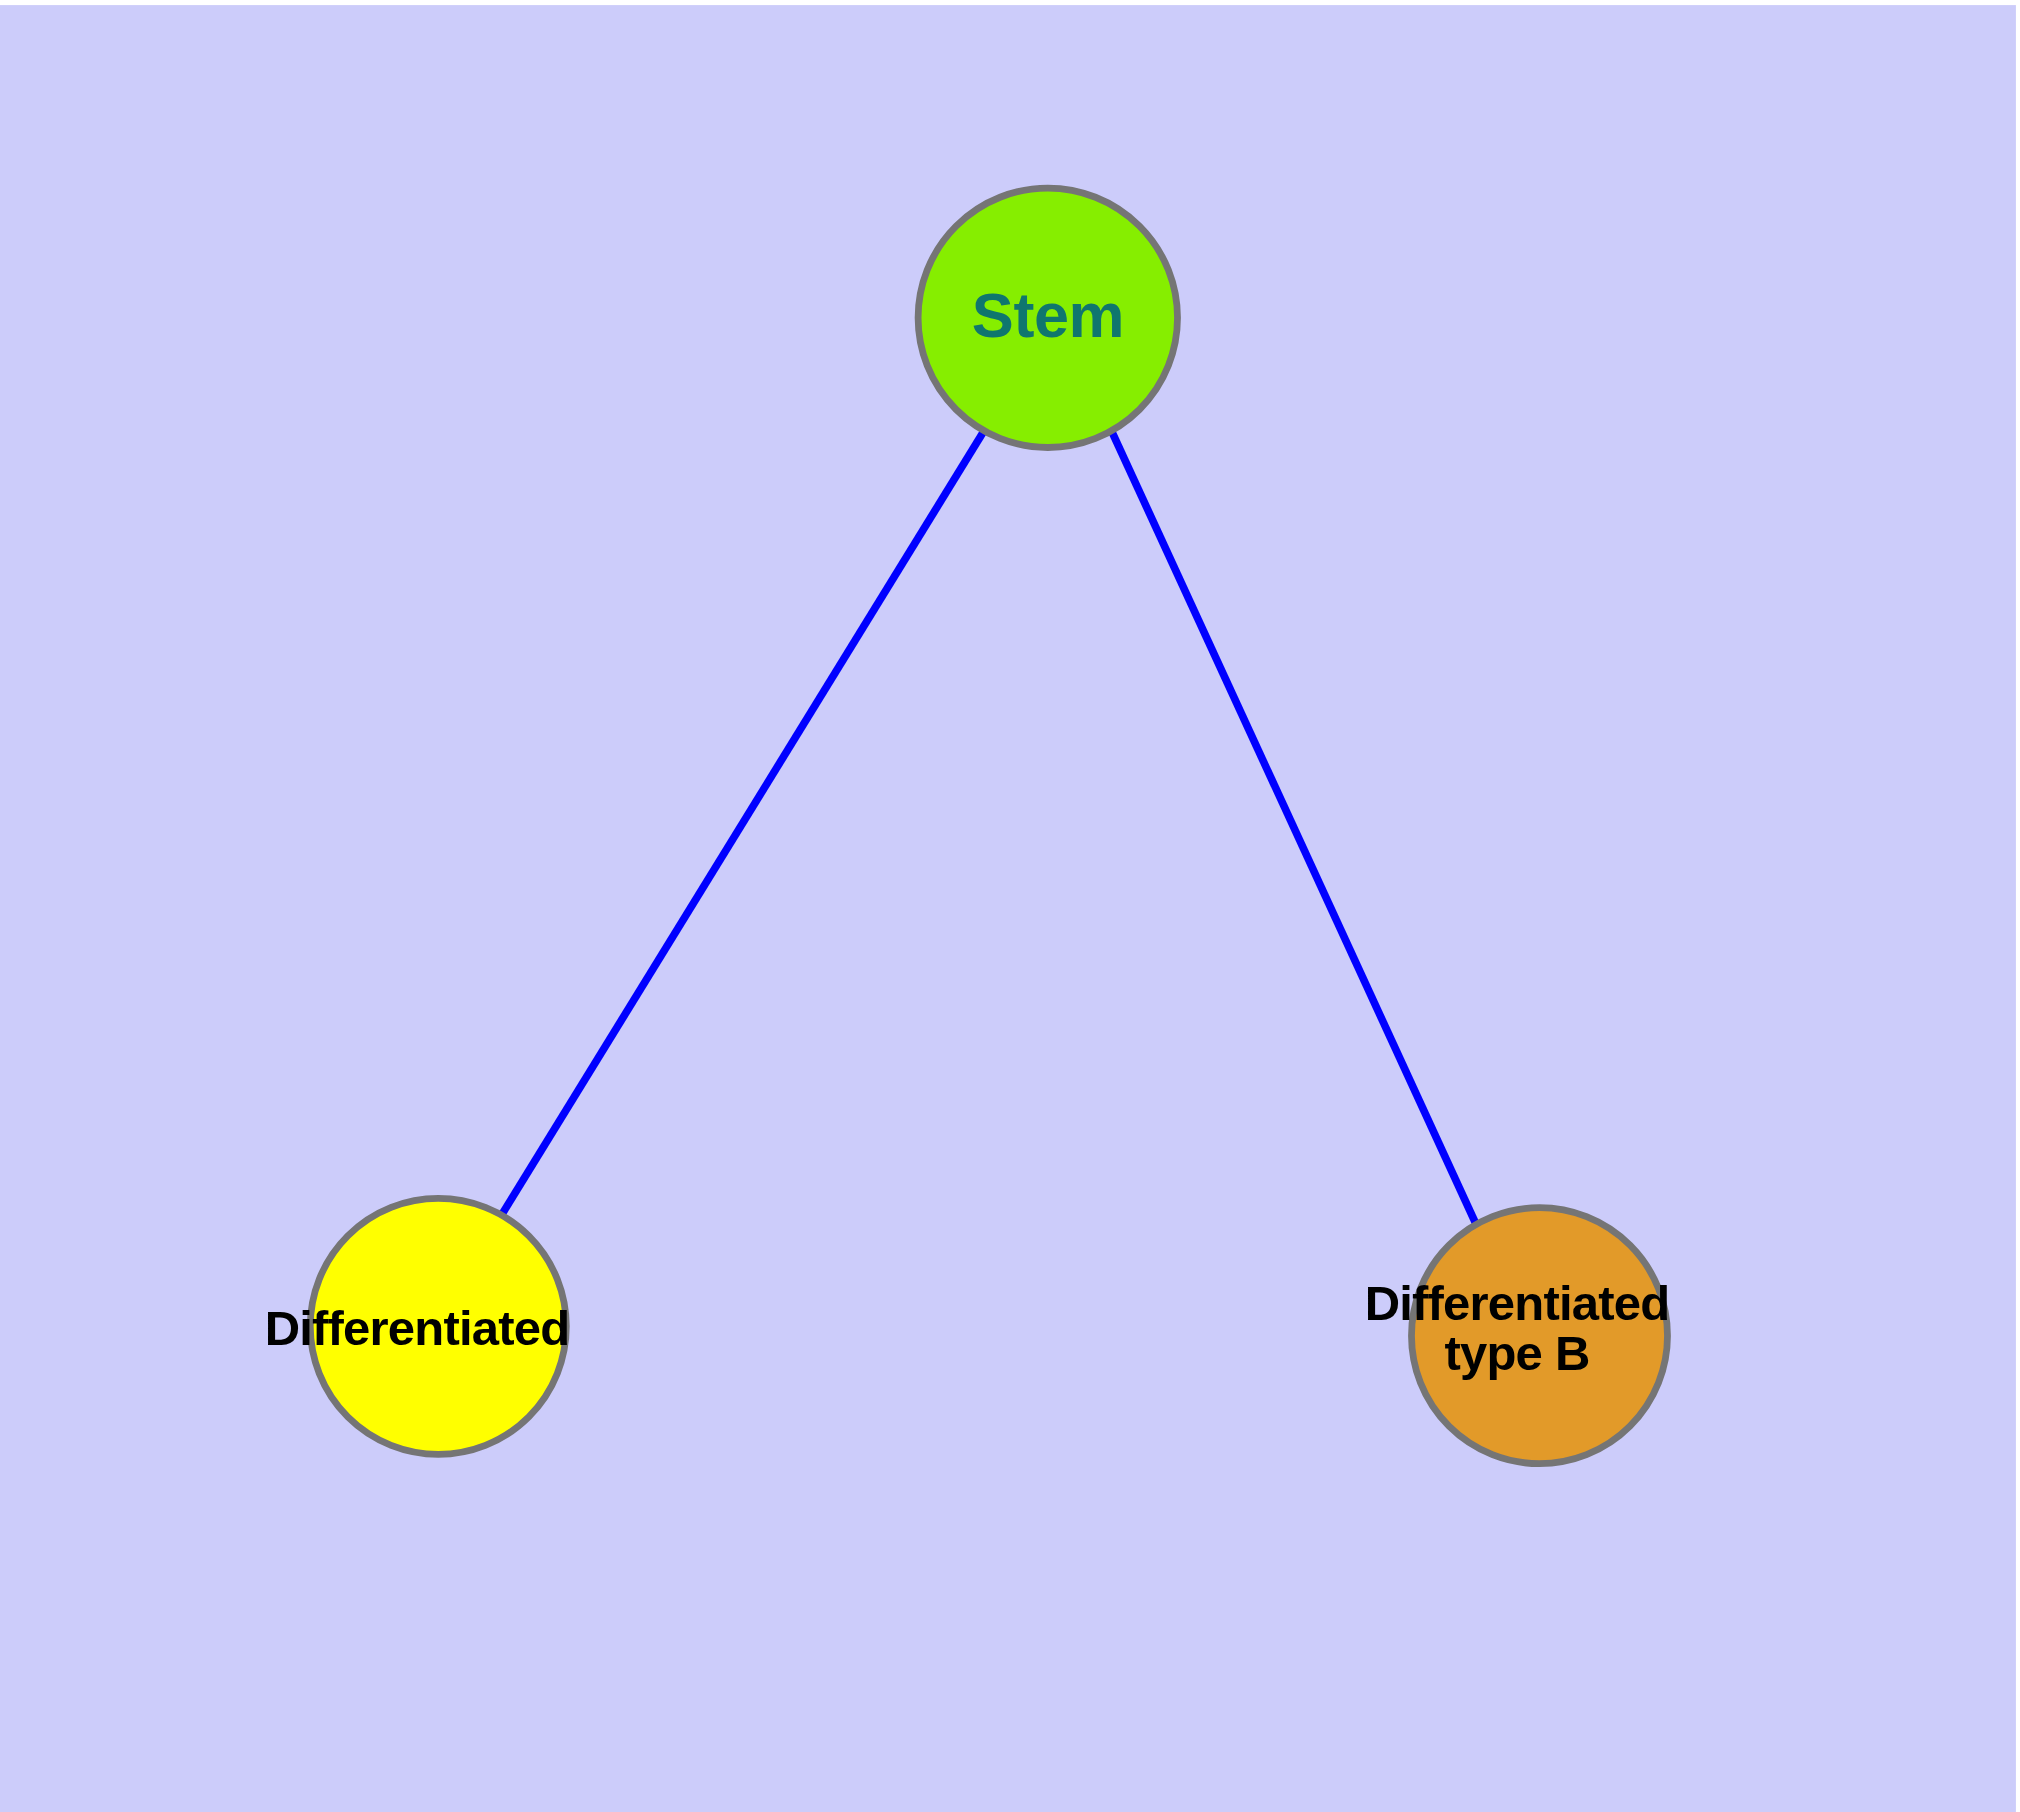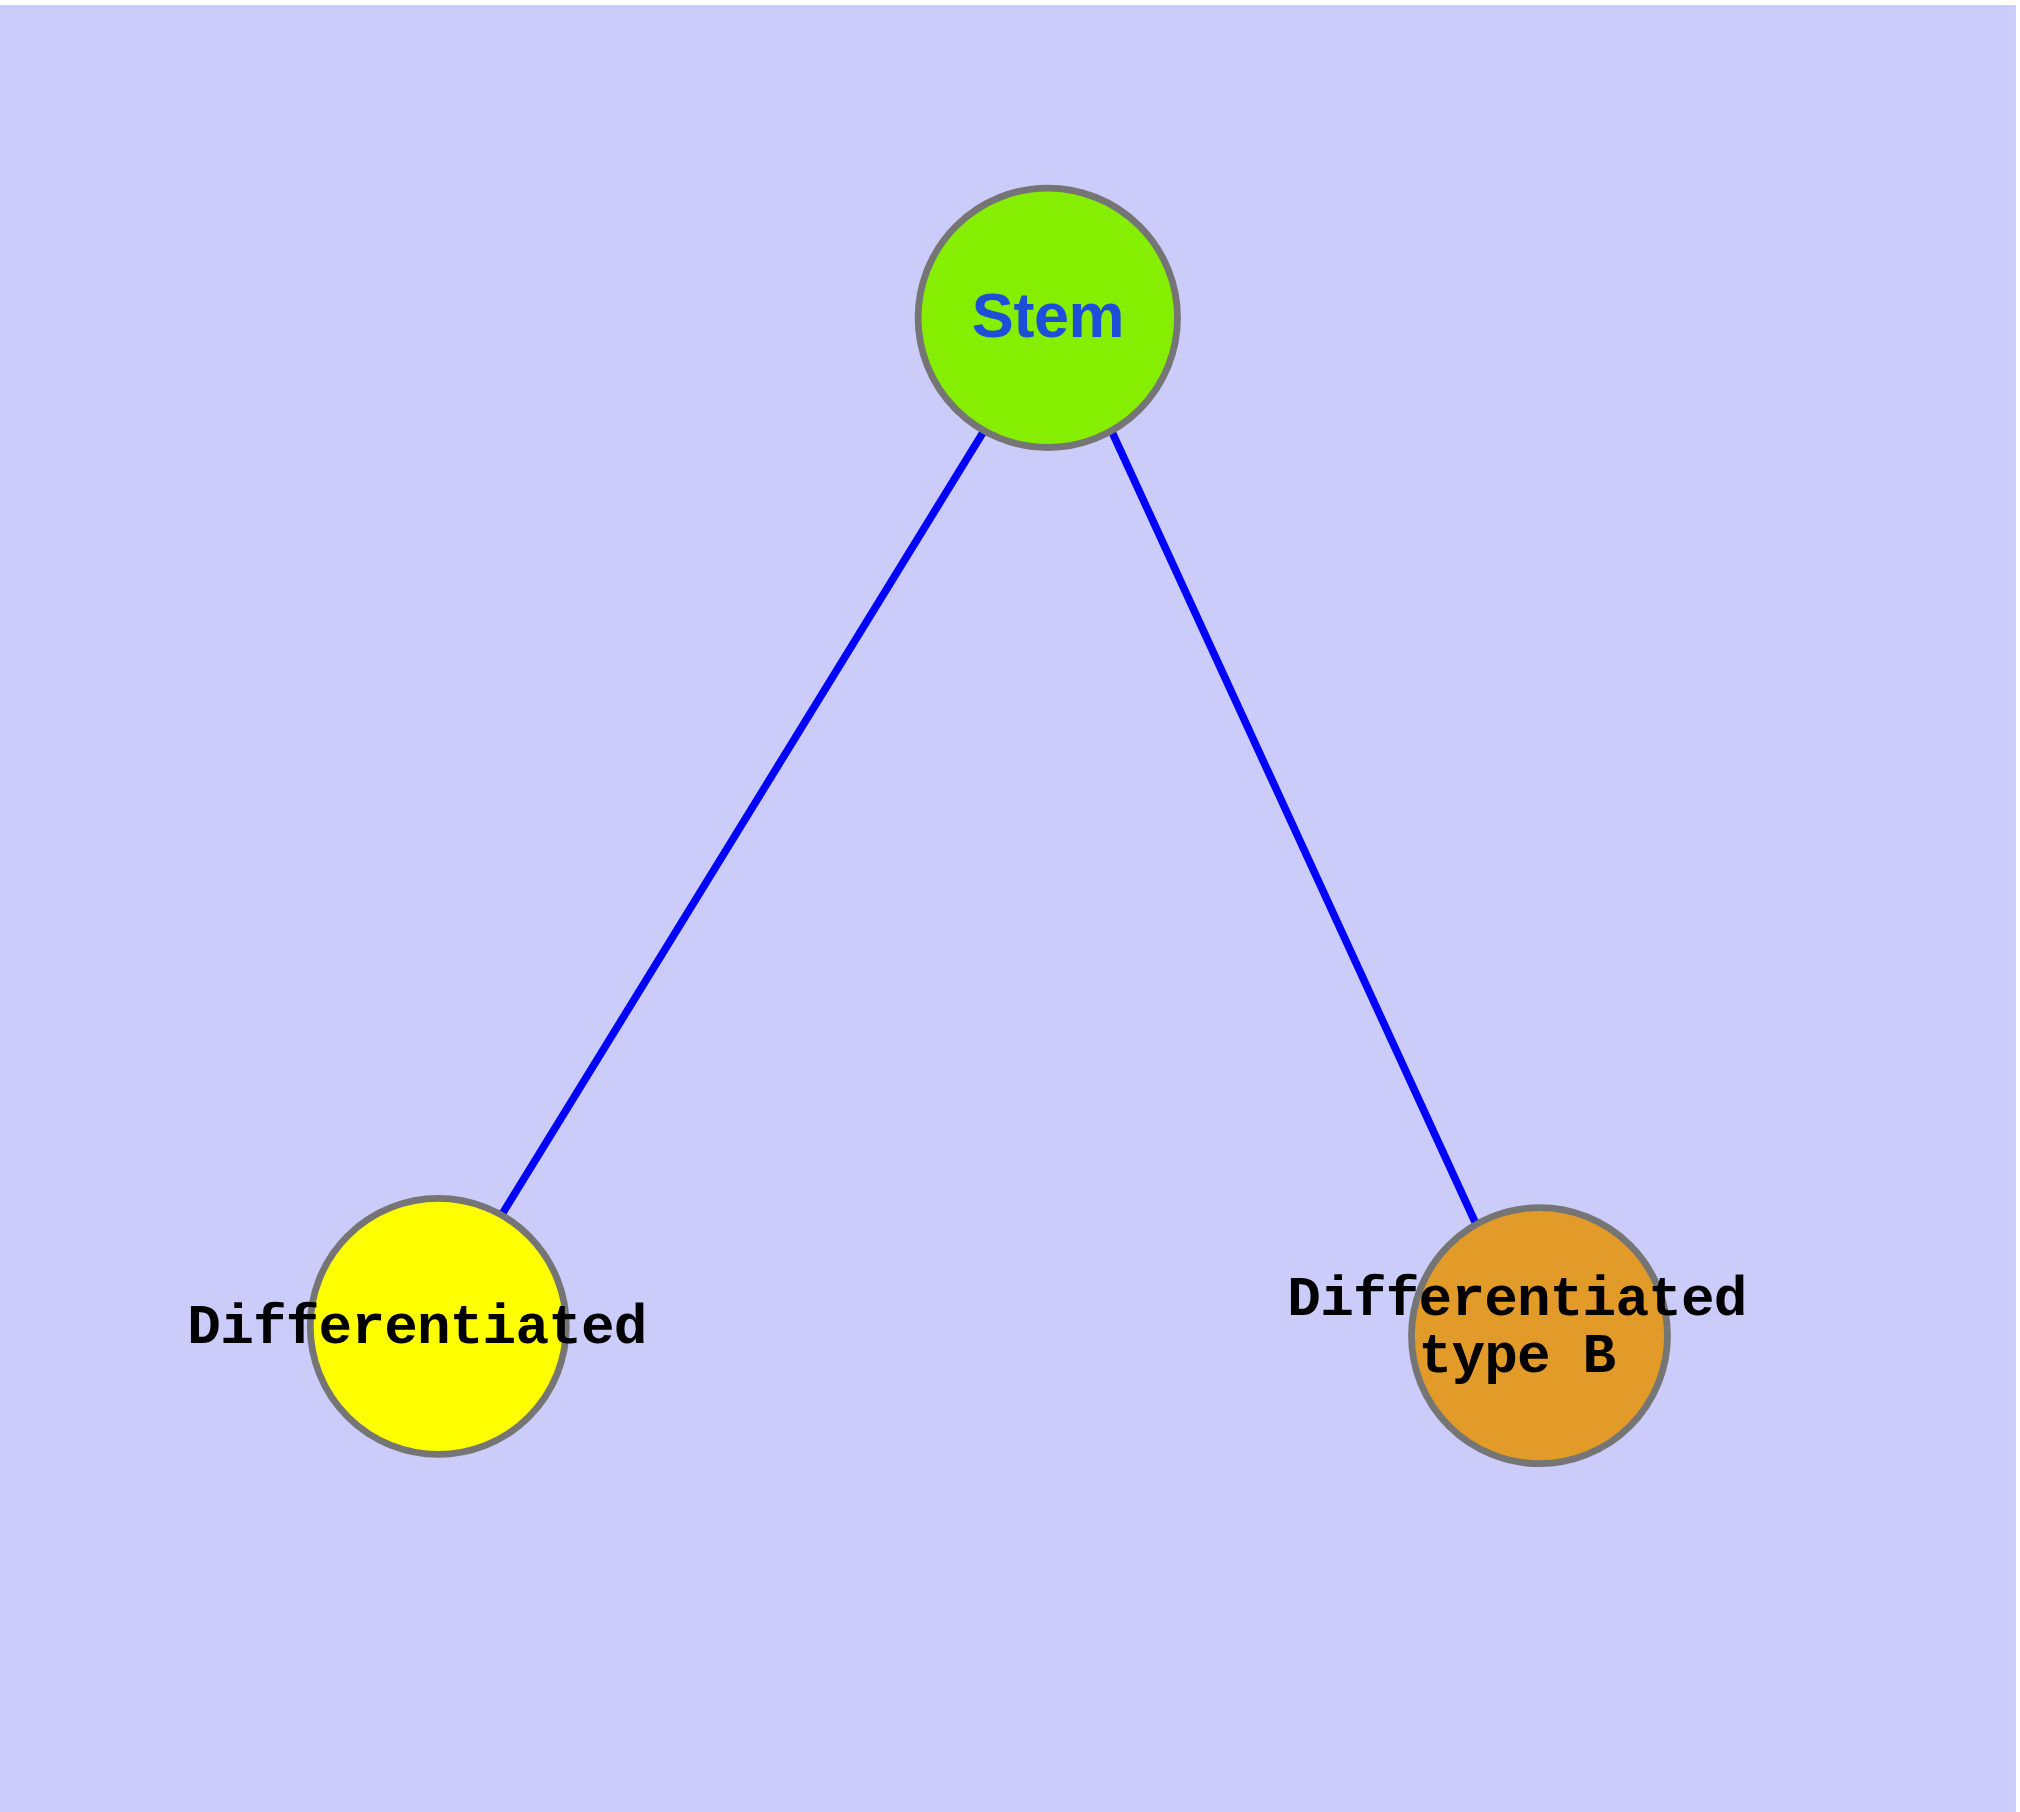--- a/index.html
+++ b/index.html
@@ -35,23 +35,22 @@
     line-height: 1.02;
     white-space: pre;
     pointer-events: none;
     transform: translate(-50%, -50%);
   }
   .node-label.root-label {
     font-size: 63px;
     letter-spacing: -0.4px;
   }
   .node-label.leaf-label {
-    font-size: 56px;
+    font-size: 49px;
     letter-spacing: -0.8px;
-    font-family: Liberation Mono, monospace;
   }
 </style>
 </head>
 <body>
 
 <div id="graph-canvas" style="background: rgb(255, 255, 255);">
 
   <svg id="graph-svg" viewBox="0 0 2384 2138" preserveAspectRatio="none">
     <rect id="bg-rect" x="0" y="6" width="2378" height="2132" fill="#ccccfa"></rect>
     <g id="edge-layer">
@@ -59,19 +58,19 @@
         <line x1="1311" y1="508" x2="1741" y2="1444" stroke="#0000ff" stroke-width="9" stroke-linecap="butt"></line>
       </g>
     <g id="node-layer">
         <circle cx="1236" cy="375" r="153" fill="#86ee00" stroke="#757575" stroke-width="8"></circle>
         <circle cx="517" cy="1565" r="151" fill="#ffff00" stroke="#757575" stroke-width="8"></circle>
         <circle cx="1816" cy="1576" r="151" fill="#e29a29" stroke="#757575" stroke-width="8"></circle>
       </g>
   </svg>
 
   <div id="label-layer">
-      <div class="node-label root-label" style="left: 1048px; top: 315px; color: #1d4ed8;"><div>Stem</div></div>
+      <div class="node-label root-label" style="left: 1048px; top: 315px; color: #0f766e;"><div>Stem</div></div>
       <div class="node-label leaf-label" style="left: 417px; top: 1329px; color: rgb(0, 0, 0);"><div>Differentiated</div></div>
       <div class="node-label leaf-label" style="left: 1517px; top: 1329px; color: rgb(0, 0, 0);"><div>Differentiated</div><div>type B</div></div>
     </div>
 
 </div>
 
 
 </body></html>

